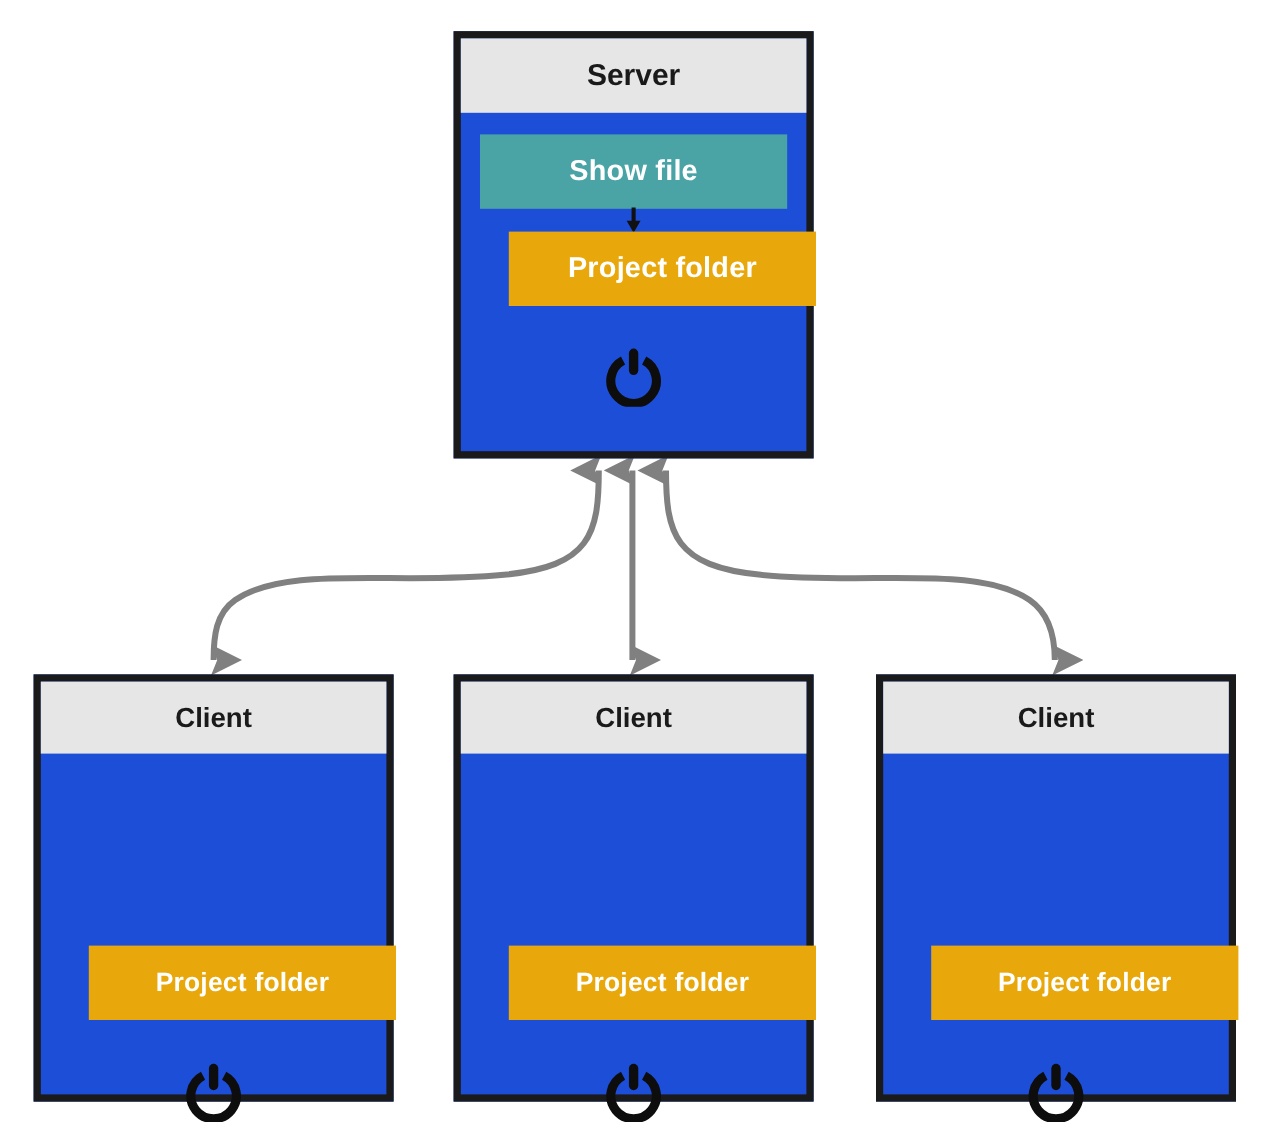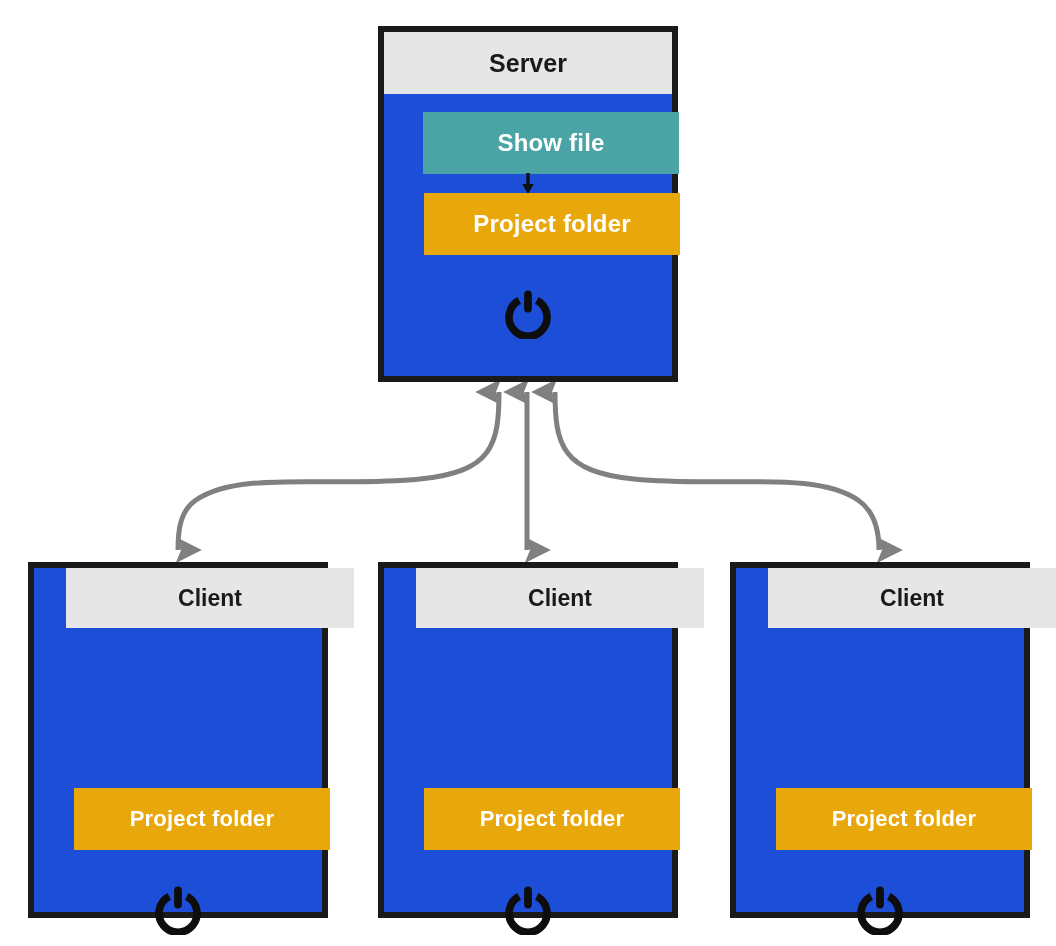--- a/index.html
+++ b/index.html
@@ -70,36 +70,34 @@
     top: 562px;
     width: 300px;
     height: 356px;
   }
   #node-client-1 { left: 28px; }
   #node-client-2 { left: 378px; }
   #node-client-3 { left: 730px; }
   .client .node-header {
     height: 60px;
     font-size: 23px;
-    margin-left: 32px;
   }
   
   .bar {
     position: absolute;
     box-sizing: border-box;
     display: flex;
     align-items: center;
     justify-content: center;
     color: #ffffff;
     font-weight: bold;
     letter-spacing: 0.2px;
   }
   .bar-teal {
     background: #4aa4a6;
-    margin-left: 23px;
   }
   .bar-amber {
     background: #e8a80c;
     margin-left: 24px;
   }
   
   #server-show-file {
     left: 16px;
     top: 18px;
     width: 256px;

